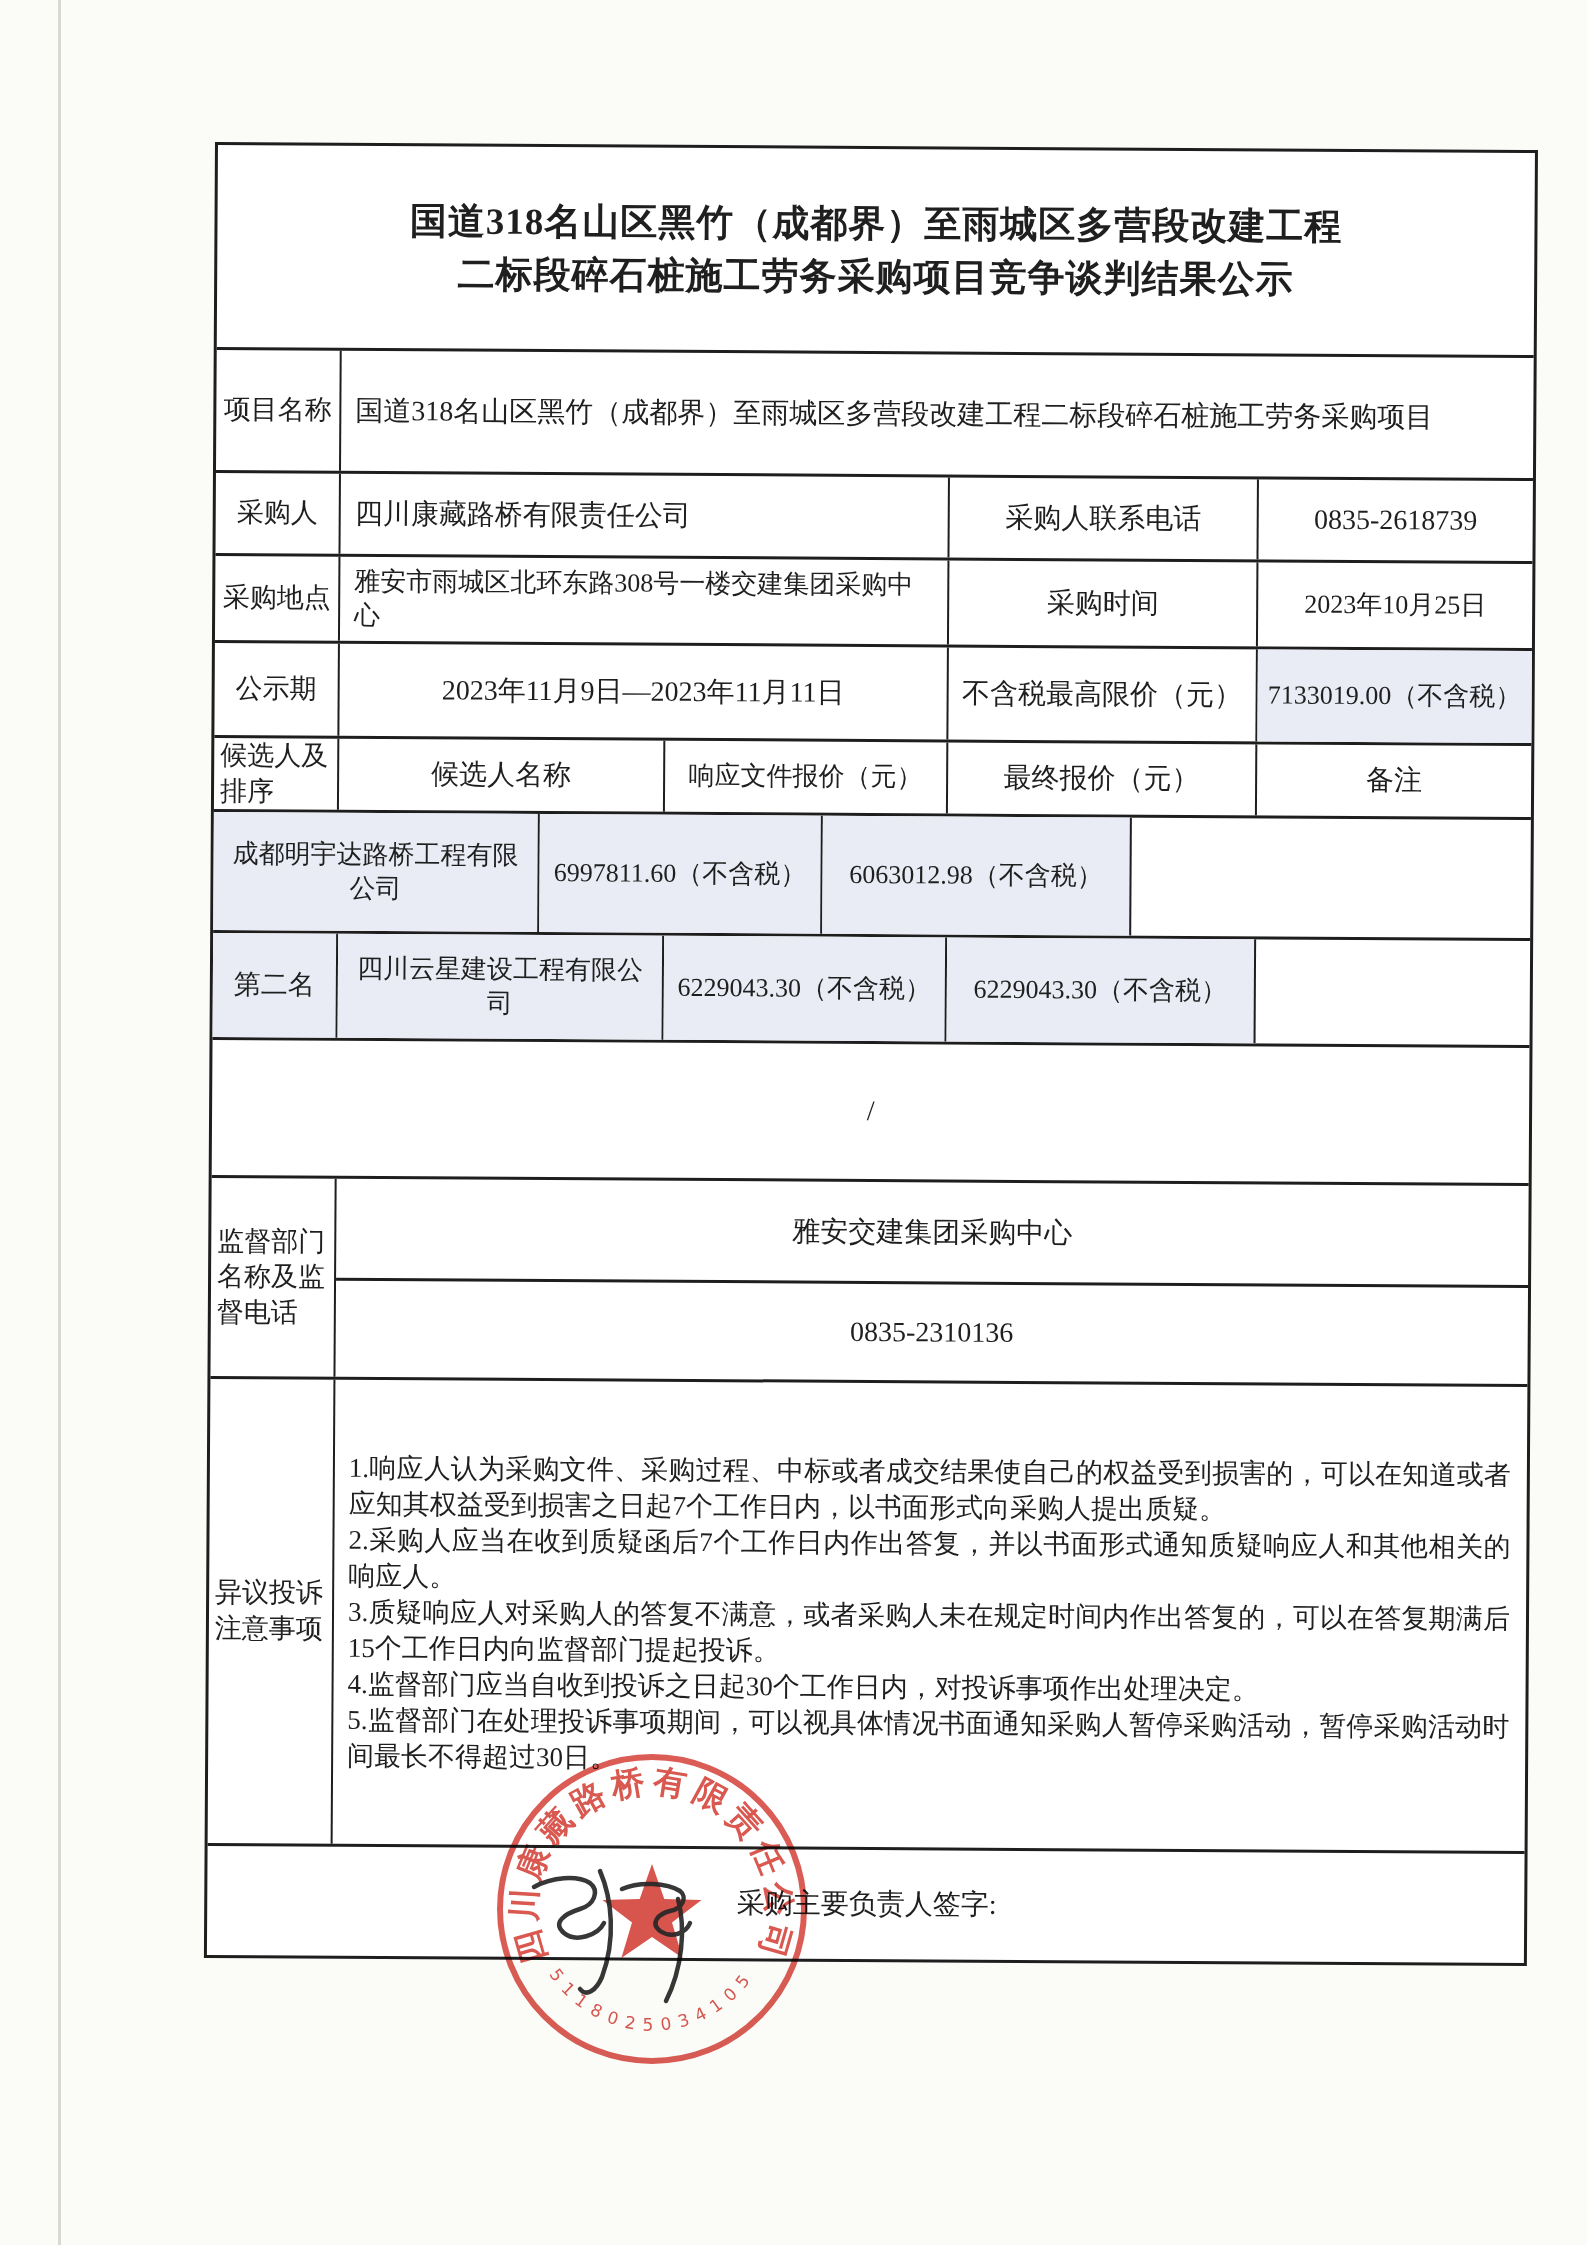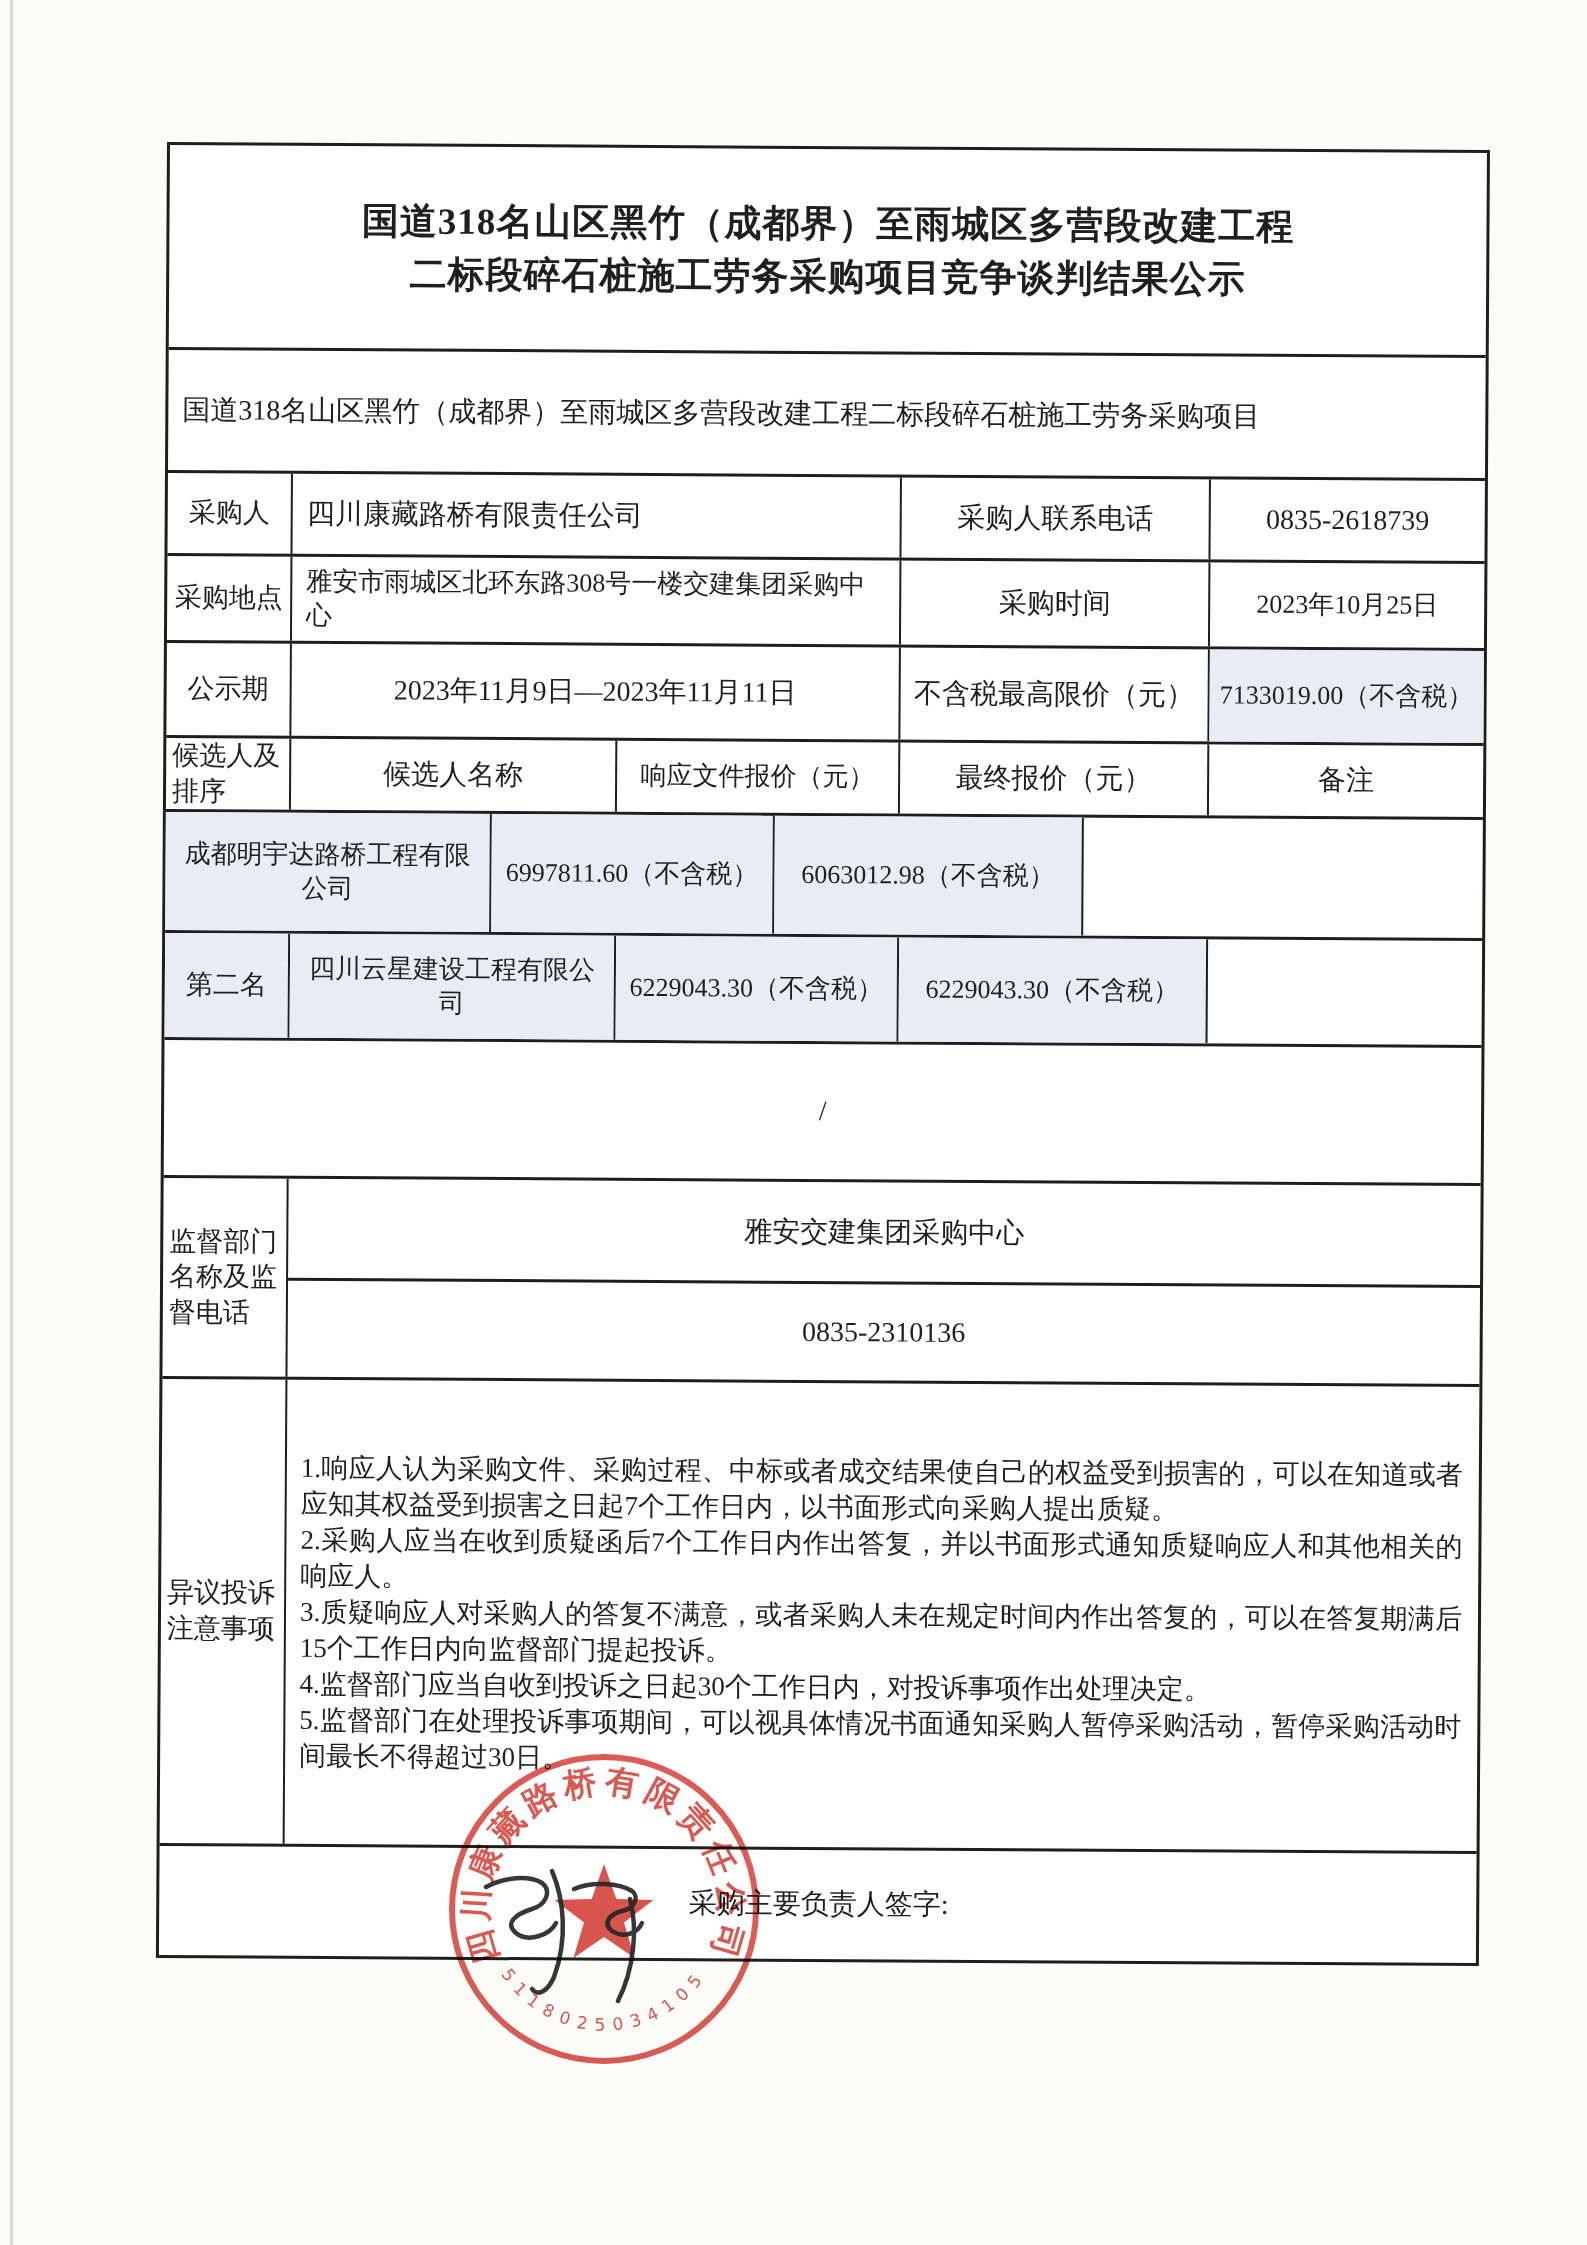--- a/index.html
+++ b/index.html
@@ -12,21 +12,21 @@
   }
   *{margin:0;padding:0;box-sizing:border-box;}
   html,body{width:1587px;height:2245px;}
   body{
     background:var(--paper);
     font-family:"Liberation Serif","DejaVu Serif",serif;
     color:var(--text);
     position:relative;
     overflow:hidden;
   }
-  .page{position:absolute;inset:0;}
+  .page{position:absolute;inset:0;margin-left:48px;}
   .scan-edge{
     position:absolute;left:10px;top:0;width:3px;height:2245px;
     background:#d9d9d4;
   }
   .doc-table{
     position:absolute;left:167px;top:142px;
     width:1323px;height:1816px;
     border:3px solid var(--border);
     background:#fff;
     transform:rotate(0.35deg);
@@ -98,20 +98,21 @@
   <div class="scan-edge"></div>
 
   <div class="doc-table">
 
     <div class="row title-block">
       <div>国道318名山区黑竹（成都界）至雨城区多营段改建工程</div>
       <div>二标段碎石桩施工劳务采购项目竞争谈判结果公示</div>
     </div>
 
     <div class="row h-r1">
+      <div class="cell w-label center">项目名称</div>
       <div class="cell w-last left" style="padding-left:14px;">国道318名山区黑竹（成都界）至雨城区多营段改建工程二标段碎石桩施工劳务采购项目</div>
     </div>
 
     <div class="row h-r2">
       <div class="cell w-label center">采购人</div>
       <div class="cell w-wide left" style="padding-left:14px;">四川康藏路桥有限责任公司</div>
       <div class="cell w-c4 center">采购人联系电话</div>
       <div class="cell w-last center">0835-2618739</div>
     </div>
 

